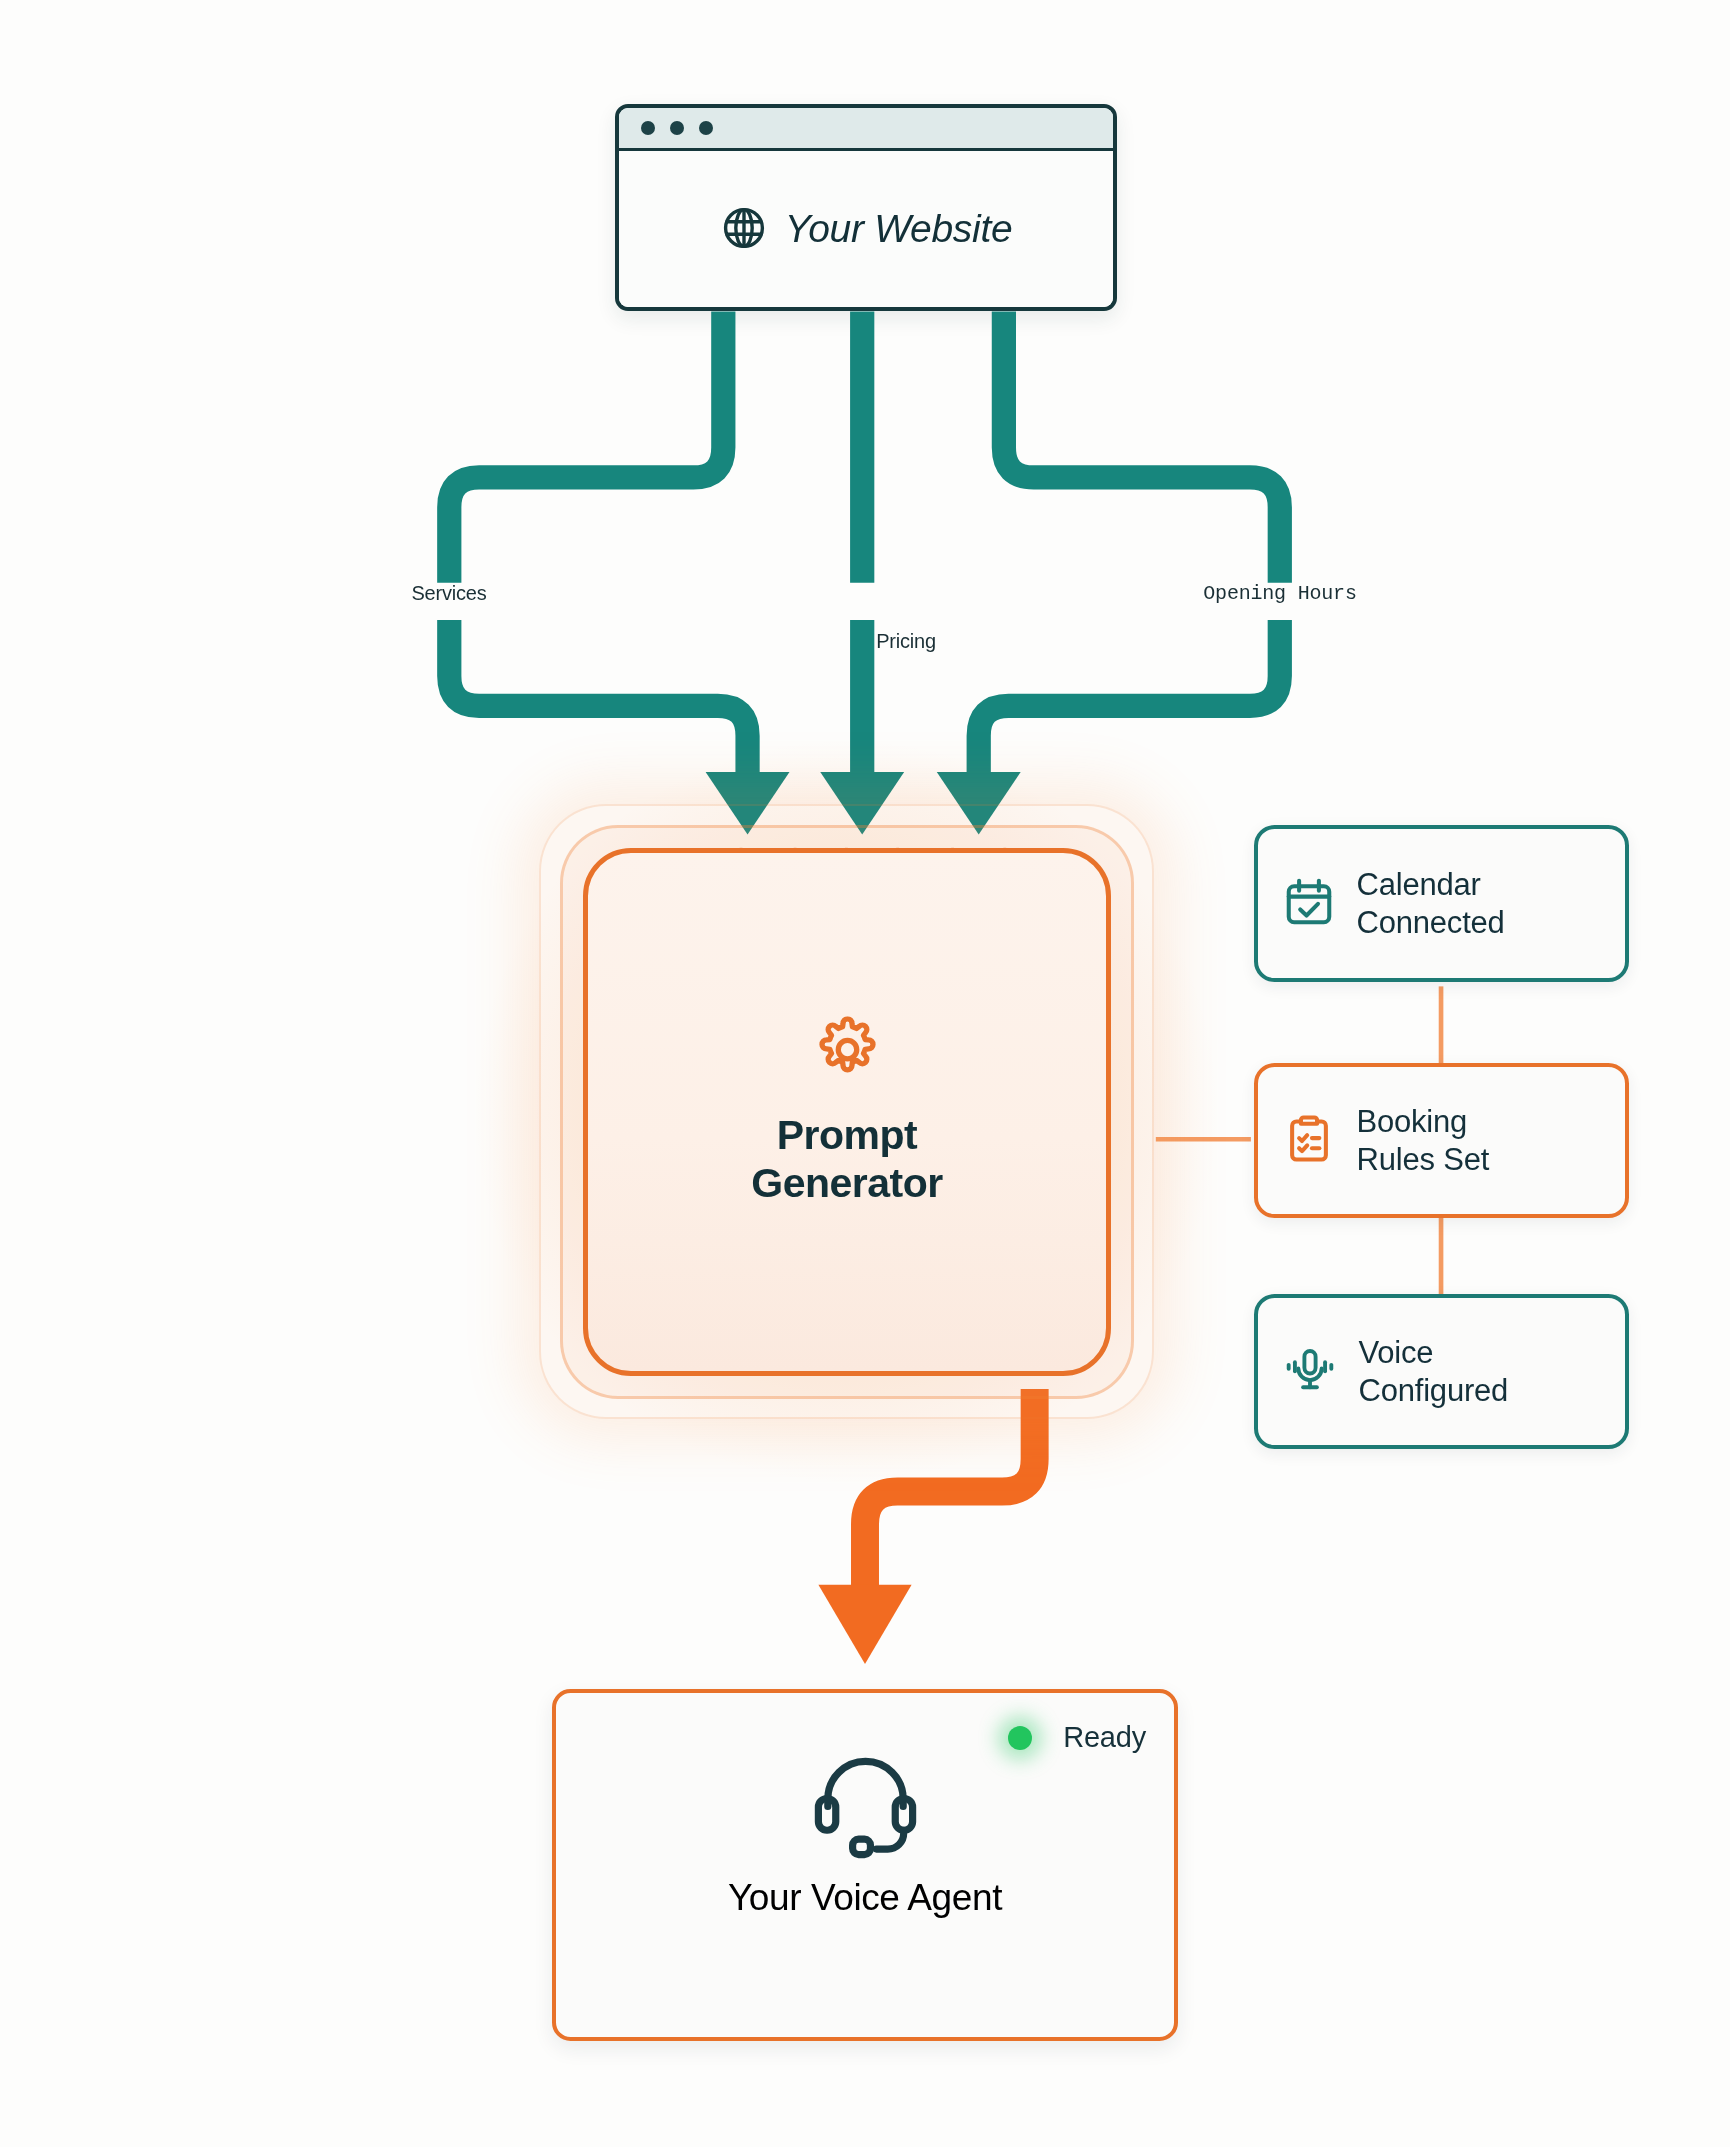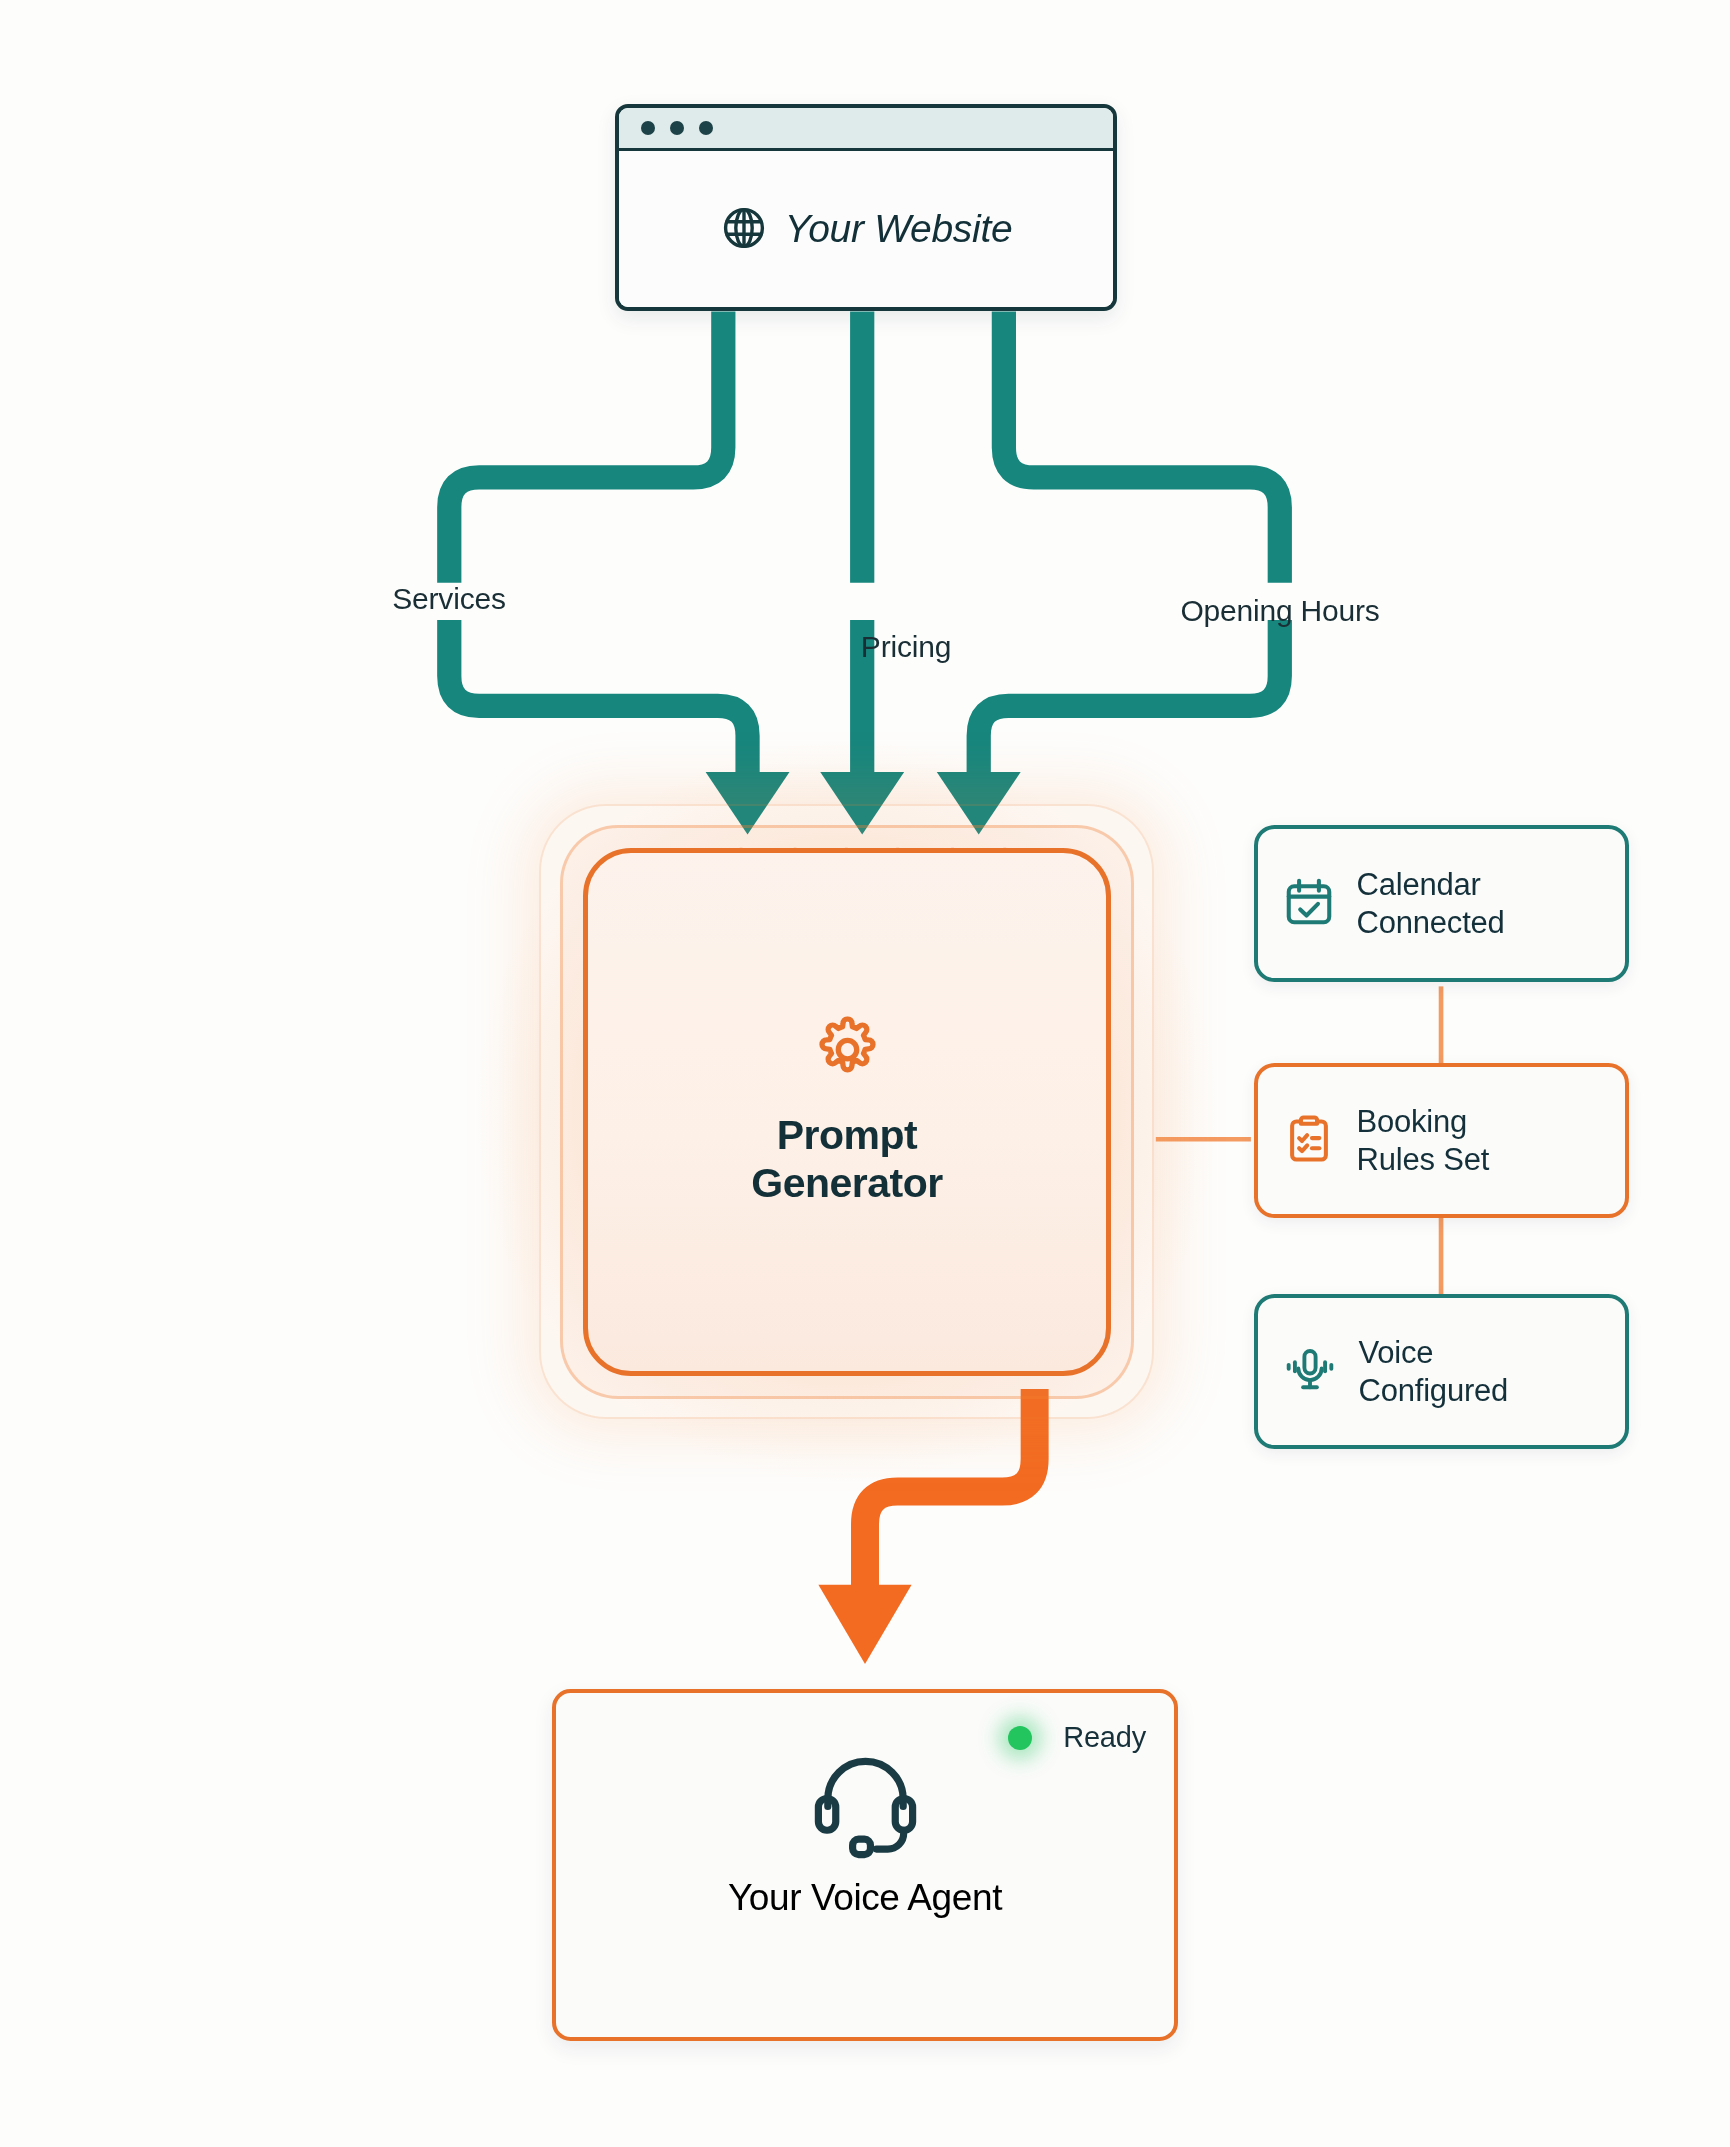--- a/index.html
+++ b/index.html
@@ -66,21 +66,21 @@
   .browser-label {
     font-size: 39px;
     color: #133038;
     letter-spacing: -0.3px;
     white-space: nowrap;
   }
 
   
   .pipe-label {
     position: absolute;
-    font-size: 30px;
+    font-size: 20px;
     color: #1a2f35;
     white-space: nowrap;
     transform: translateX(-50%);
     letter-spacing: -0.2px;
   }
 
   
   .pg-wrap {
     position: absolute;
     left: 539px;
@@ -299,21 +299,21 @@
 
     <g stroke="#f49b62" stroke-width="5" fill="none">
       <line x1="1240" y1="1222" x2="1342" y2="1222"></line>
       <line x1="1546" y1="1058" x2="1546" y2="1142"></line>
       <line x1="1546" y1="1303" x2="1546" y2="1388"></line>
     </g>
   </svg>
 
   <div class="pipe-label" style="left:449px; top:582px;">Services</div>
   <div class="pipe-label" style="left:906px; top:582px;margin-top:48px;">Pricing</div>
-  <div class="pipe-label" style="left:1280px; top:594px;">Opening Hours</div>
+  <div class="pipe-label" style="left:1280px; top:582px;font-family:Liberation Mono, monospace;">Opening Hours</div>
 
   <div class="pg-wrap">
     <div class="pg-ring pg-ring-3"></div>
     <div class="pg-ring pg-ring-2"></div>
     <div class="pg-box">
       <div class="pg-content">
         <span>
           <svg width="67" height="67" viewBox="0 0 24 24" fill="none" stroke="#e8722a" stroke-width="1.9" stroke-linejoin="round">
             <path d="M13.6 2.6a1.2 1.2 0 0 0-3.2 0l-.15 1.2a8 8 0 0 0-1.5.62l-.95-.75a1.2 1.2 0 0 0-2.26 2.26l.75.95a8 8 0 0 0-.62 1.5l-1.2.15a1.2 1.2 0 0 0 0 3.2l1.2.15a8 8 0 0 0 .62 1.5l-.75.95a1.2 1.2 0 0 0 2.26 2.26l.95-.75a8 8 0 0 0 1.5.62l.15 1.2a1.2 1.2 0 0 0 3.2 0l.15-1.2a8 8 0 0 0 1.5-.62l.95.75a1.2 1.2 0 0 0 2.26-2.26l-.75-.95a8 8 0 0 0 .62-1.5l1.2-.15a1.2 1.2 0 0 0 0-3.2l-1.2-.15a8 8 0 0 0-.62-1.5l.75-.95a1.2 1.2 0 0 0-2.26-2.26l-.95.75a8 8 0 0 0-1.5-.62z"></path>
             <circle cx="12" cy="12" r="3.3"></circle>

